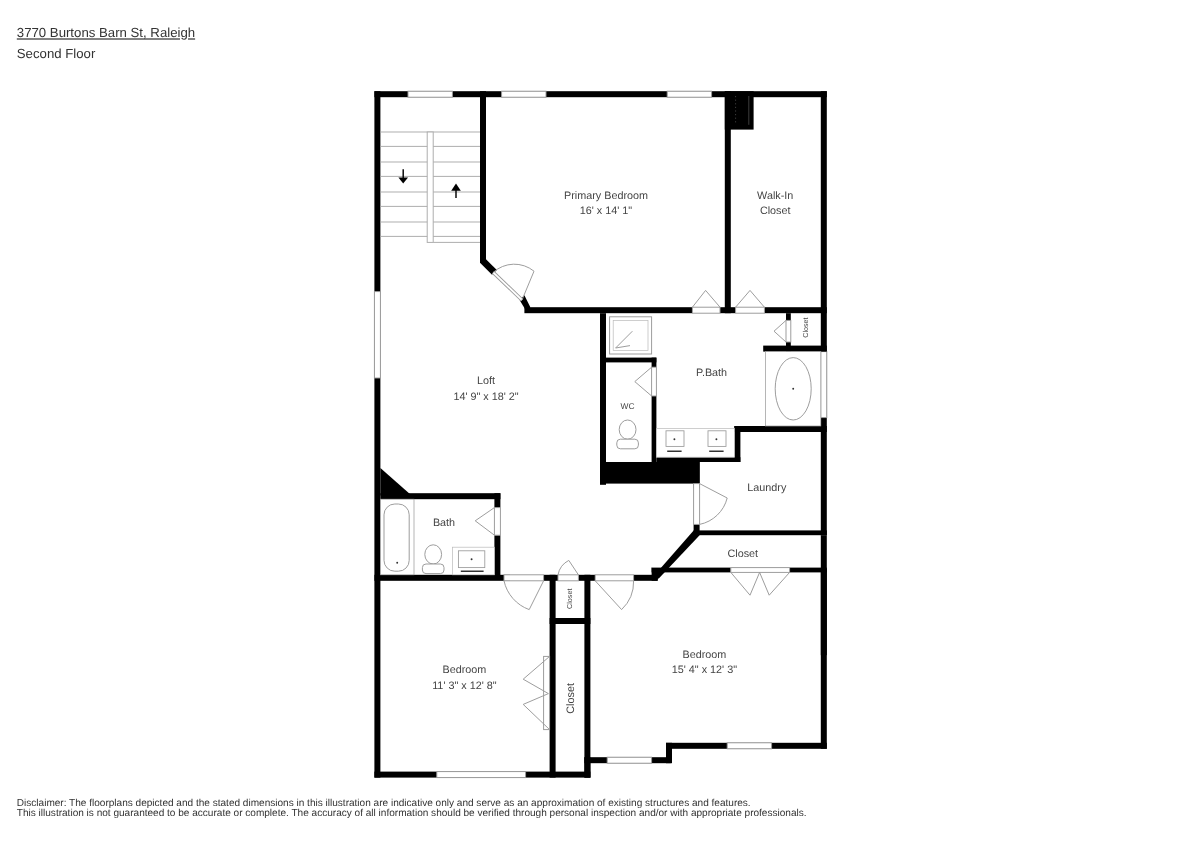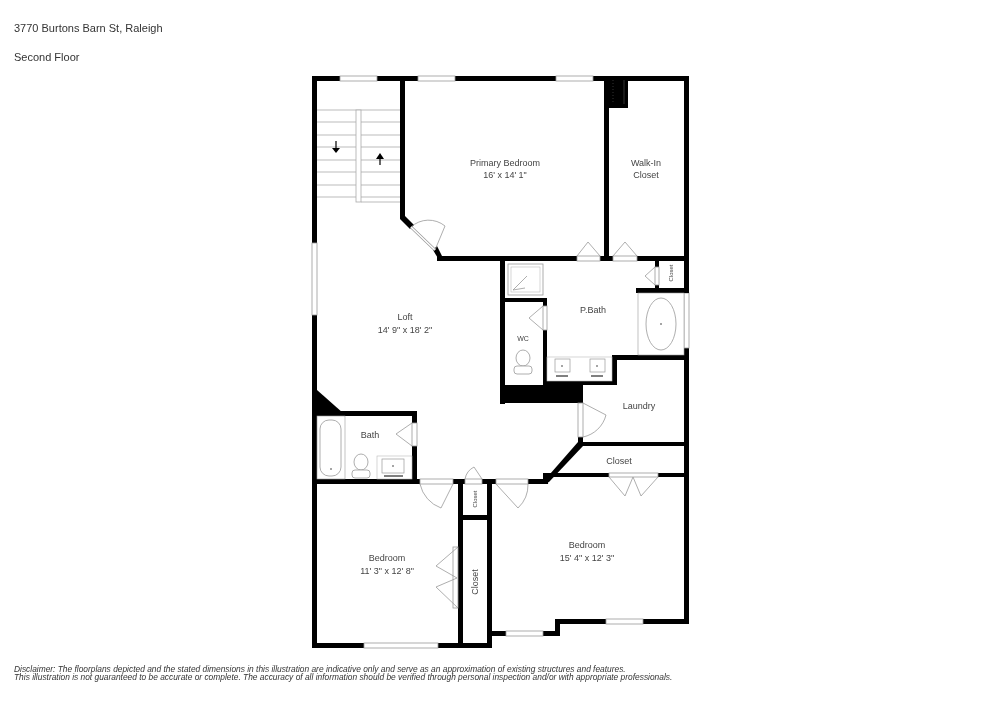--- a/index.html
+++ b/index.html
@@ -1,20 +1,20 @@
 <!DOCTYPE html>
 <html><head>
 <meta charset="utf-8">
 <style>
   html, body { margin:0; padding:0; background:#ffffff; }
   body { width:1000px; height:707px; position:relative; overflow:hidden; font-family:"Liberation Sans", sans-serif; color:#333; }
   .hdr { position:absolute; left:14px; font-size:11px; color:#333; }
-  #hdr1 { top:22px; }
-  #hdr2 { top:39px;margin-top:12px; }
-  .disc { position:absolute; left:14px; font-size:8.4px; color:#333; white-space:nowrap;font-style:italic; }
+  #hdr1 { top:22px;text-decoration:underline; }
+  #hdr2 { top:39px; }
+  .disc { position:absolute; left:14px; font-size:8.4px; color:#333; white-space:nowrap; }
   #disc1 { top:664px; }
   #disc2 { top:672px; }
   svg { position:absolute; left:0; top:0; }
   .wall { fill:#000; }
   .win { fill:#fff; stroke:#999; stroke-width:0.8; }
   .thin { fill:none; stroke:#999; stroke-width:0.8; }
   .stair { fill:none; stroke:#aaa; stroke-width:0.8; }
   .lbl { font-family:"Liberation Sans", sans-serif; font-size:9px; fill:#444; text-anchor:middle; }
   .lbl-sm { font-family:"Liberation Sans", sans-serif; font-size:6px; fill:#444; text-anchor:middle; }
 </style>

